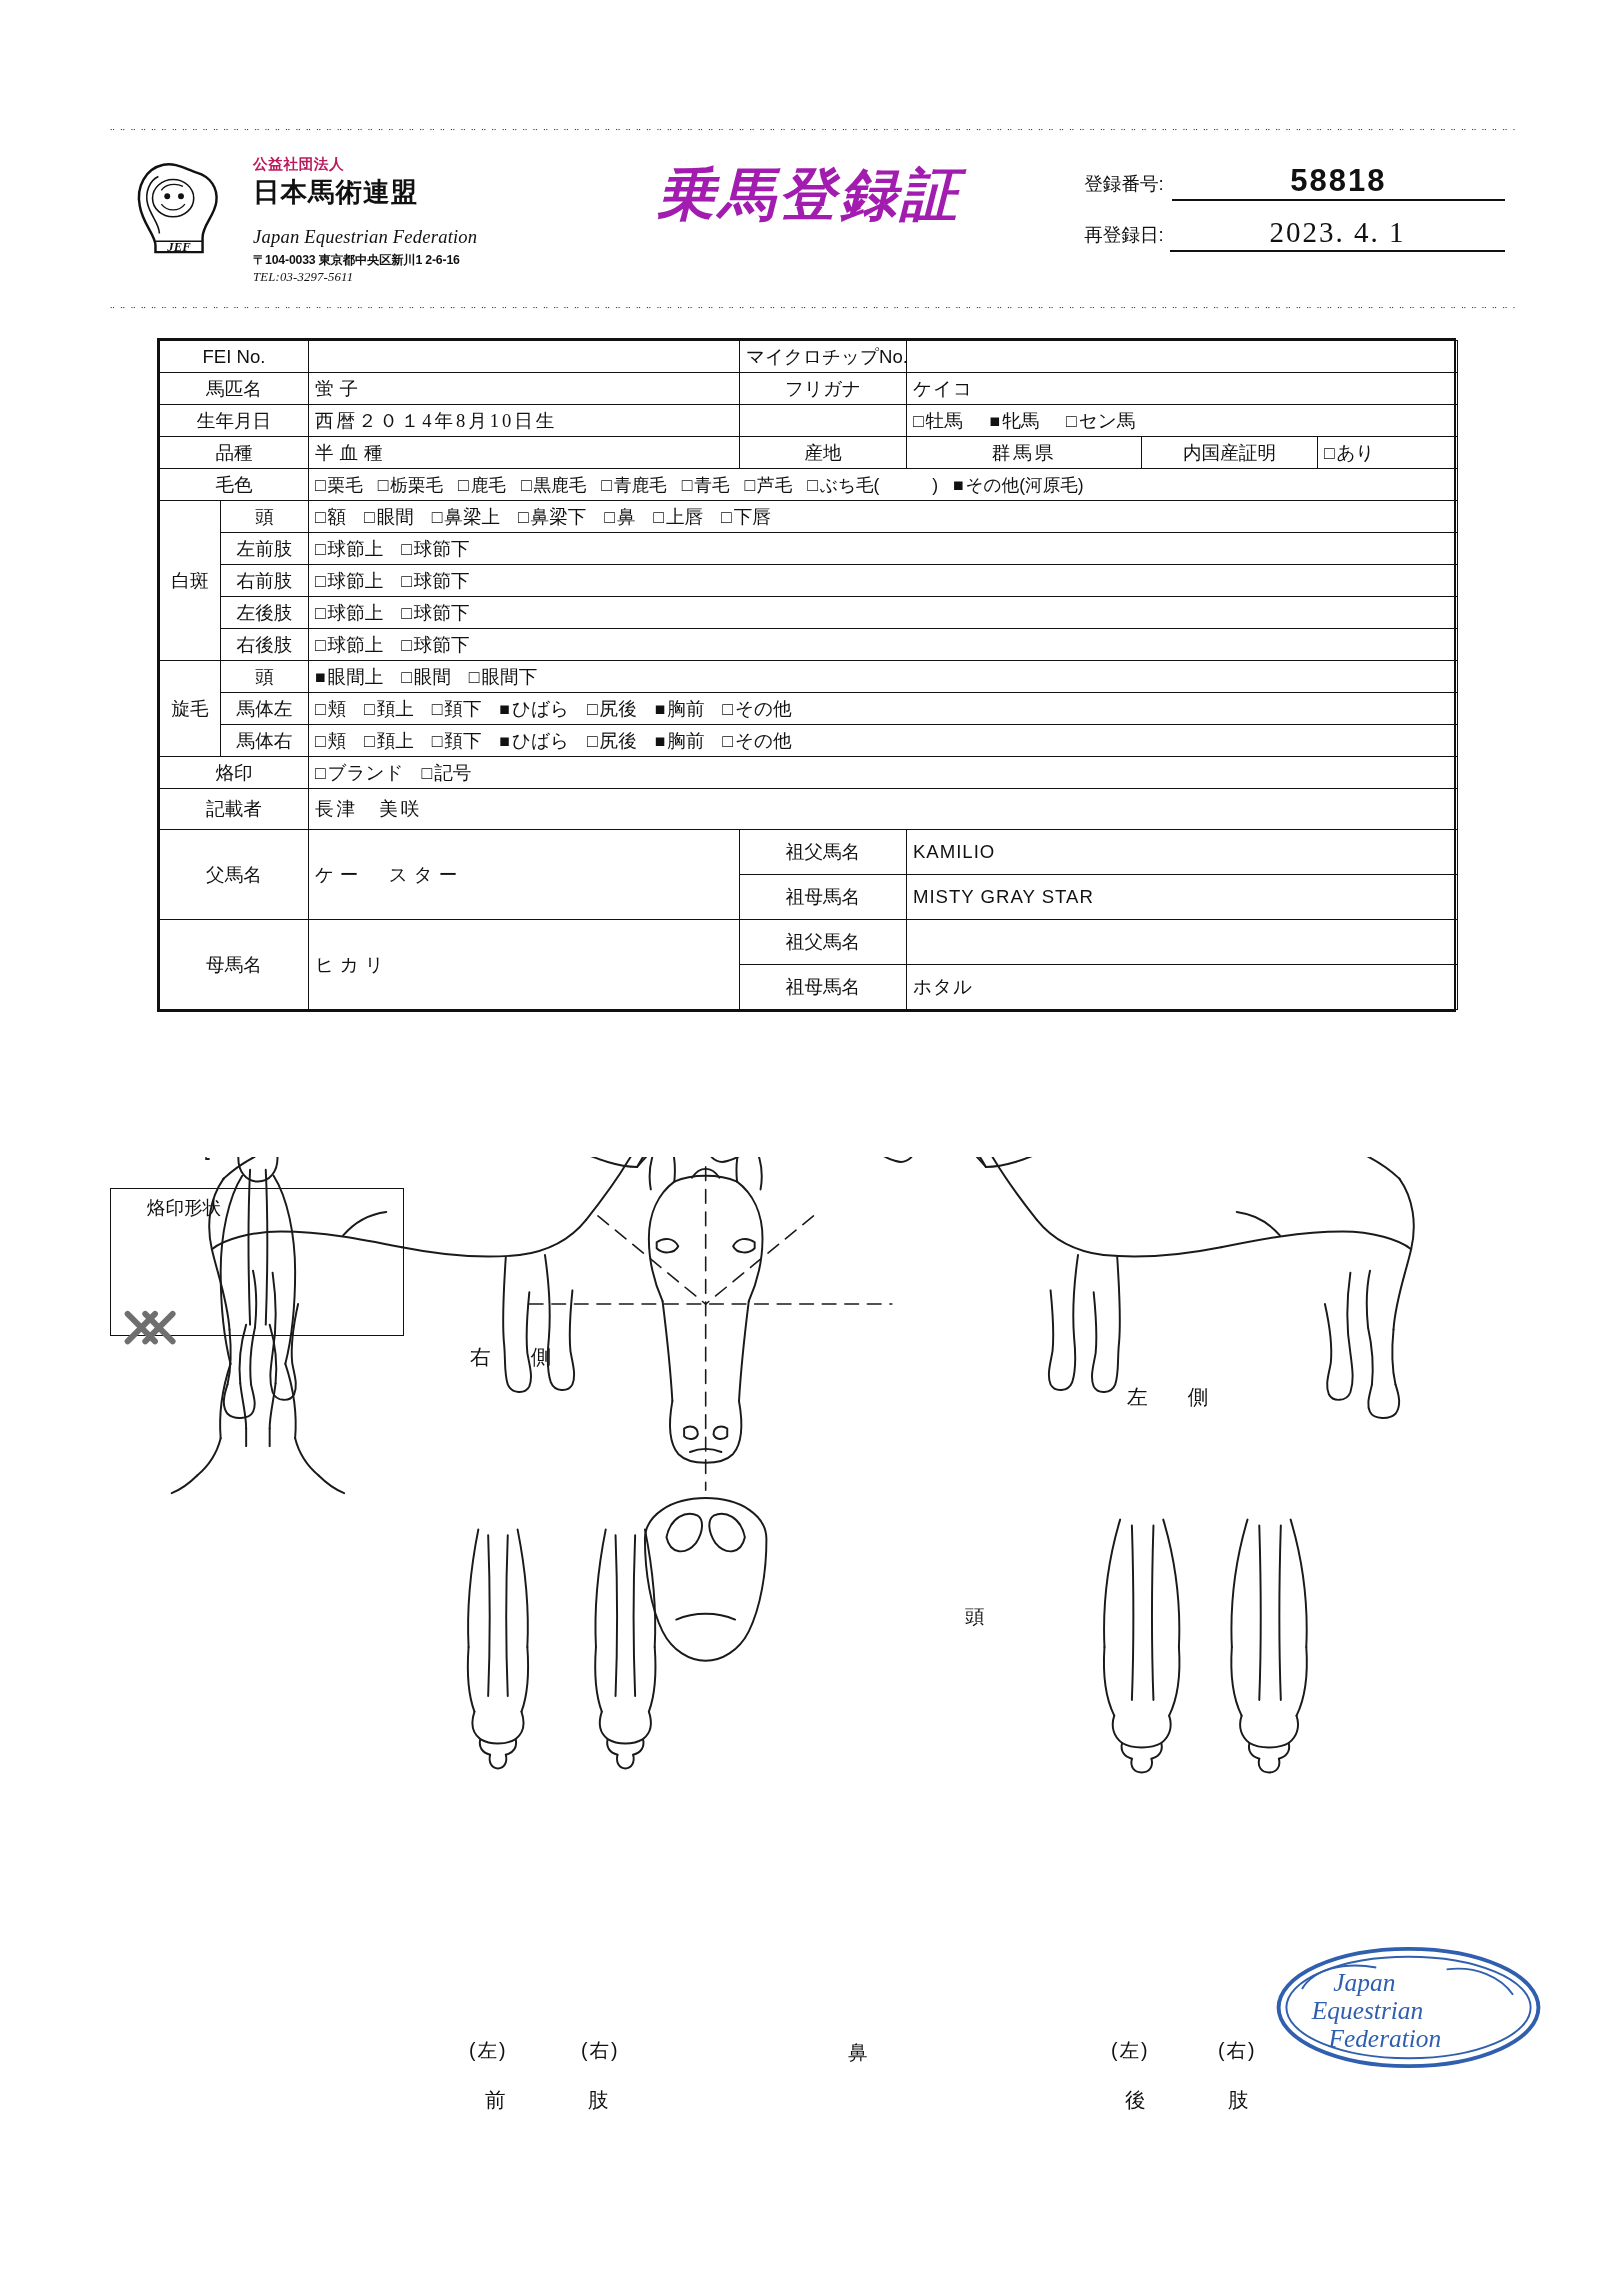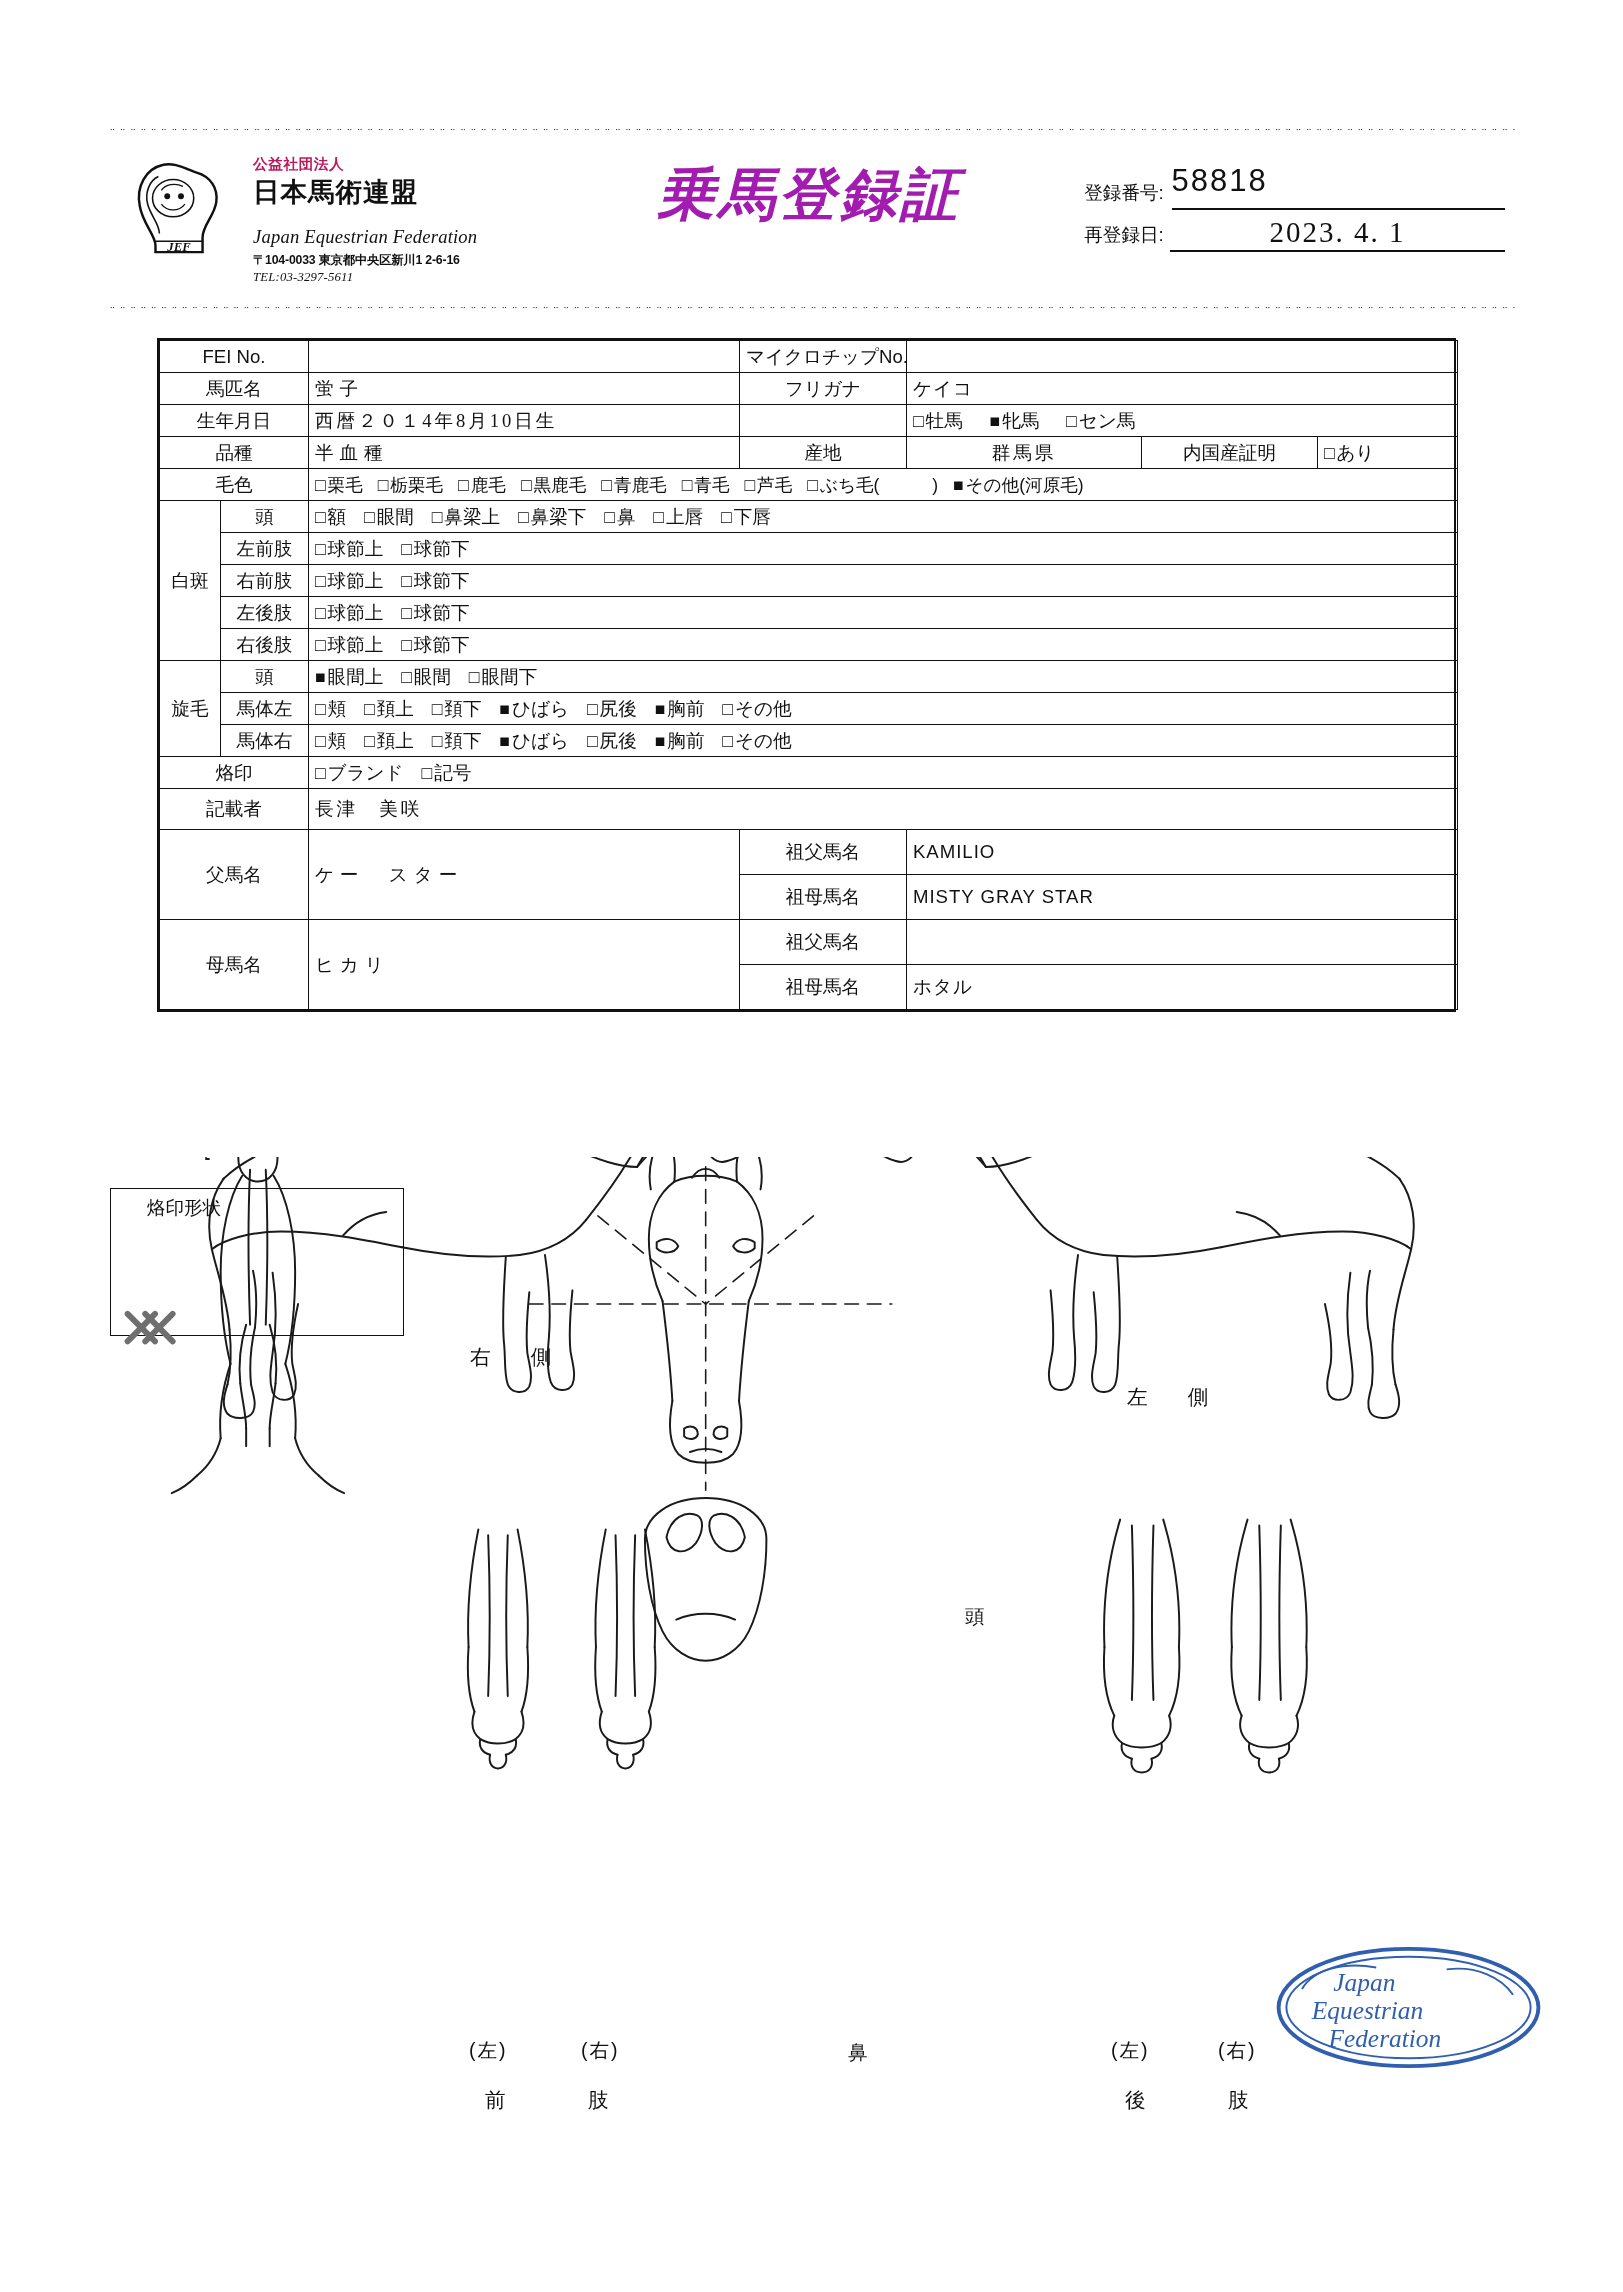--- a/index.html
+++ b/index.html
@@ -113,24 +113,25 @@
     align-items: flex-end;
   }
   .reg-no-row .lbl {
     font-size: 18.6px;
     padding-bottom: 3.9px;
     white-space: nowrap;
   }
   .reg-no-row .val {
     flex: 1;
     border-bottom: 2px solid #111;
+    text-align: center;
     font-size: 31px;
-    font-weight: normal;
+    font-weight: bold;
     letter-spacing: 2px;
-    padding-bottom: 9px;
+    padding-bottom: 0;
     margin-left: 7.8px;
   }
   .redate-row {
     position: absolute;
     right: 9.8px;
     top: 69px;
     width: 421px;
     display: flex;
     align-items: flex-end;
   }

